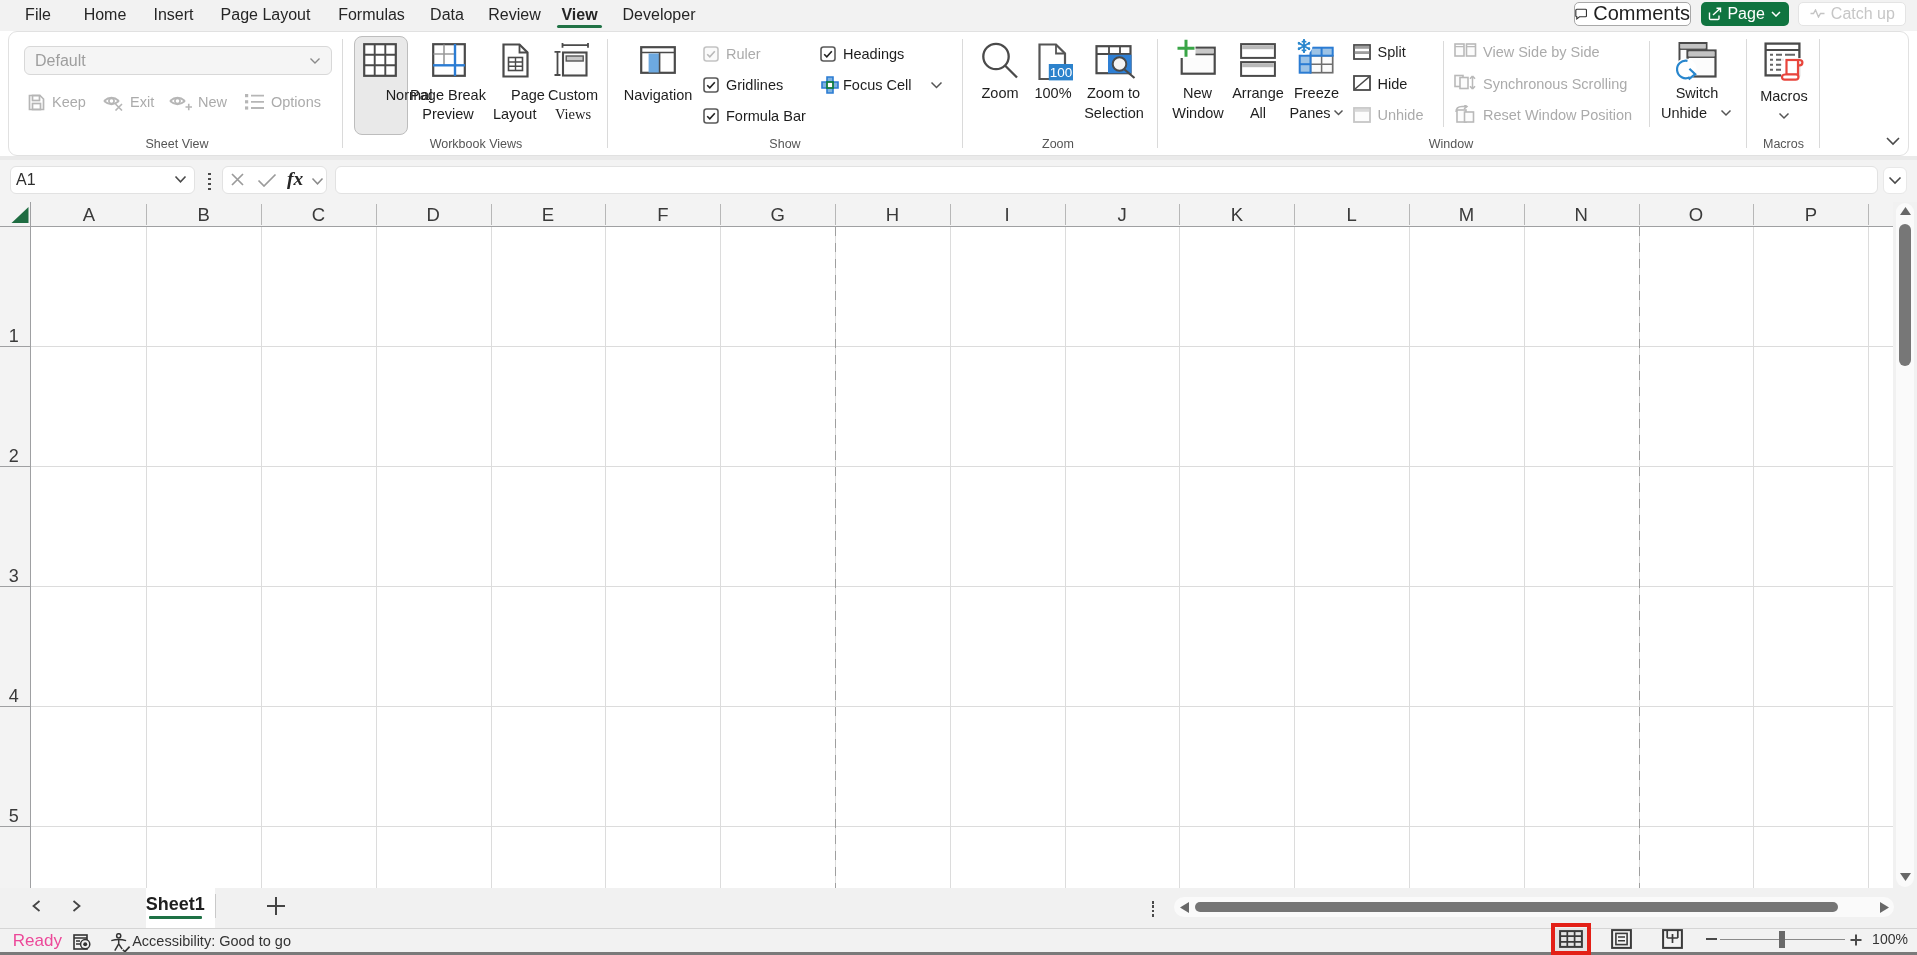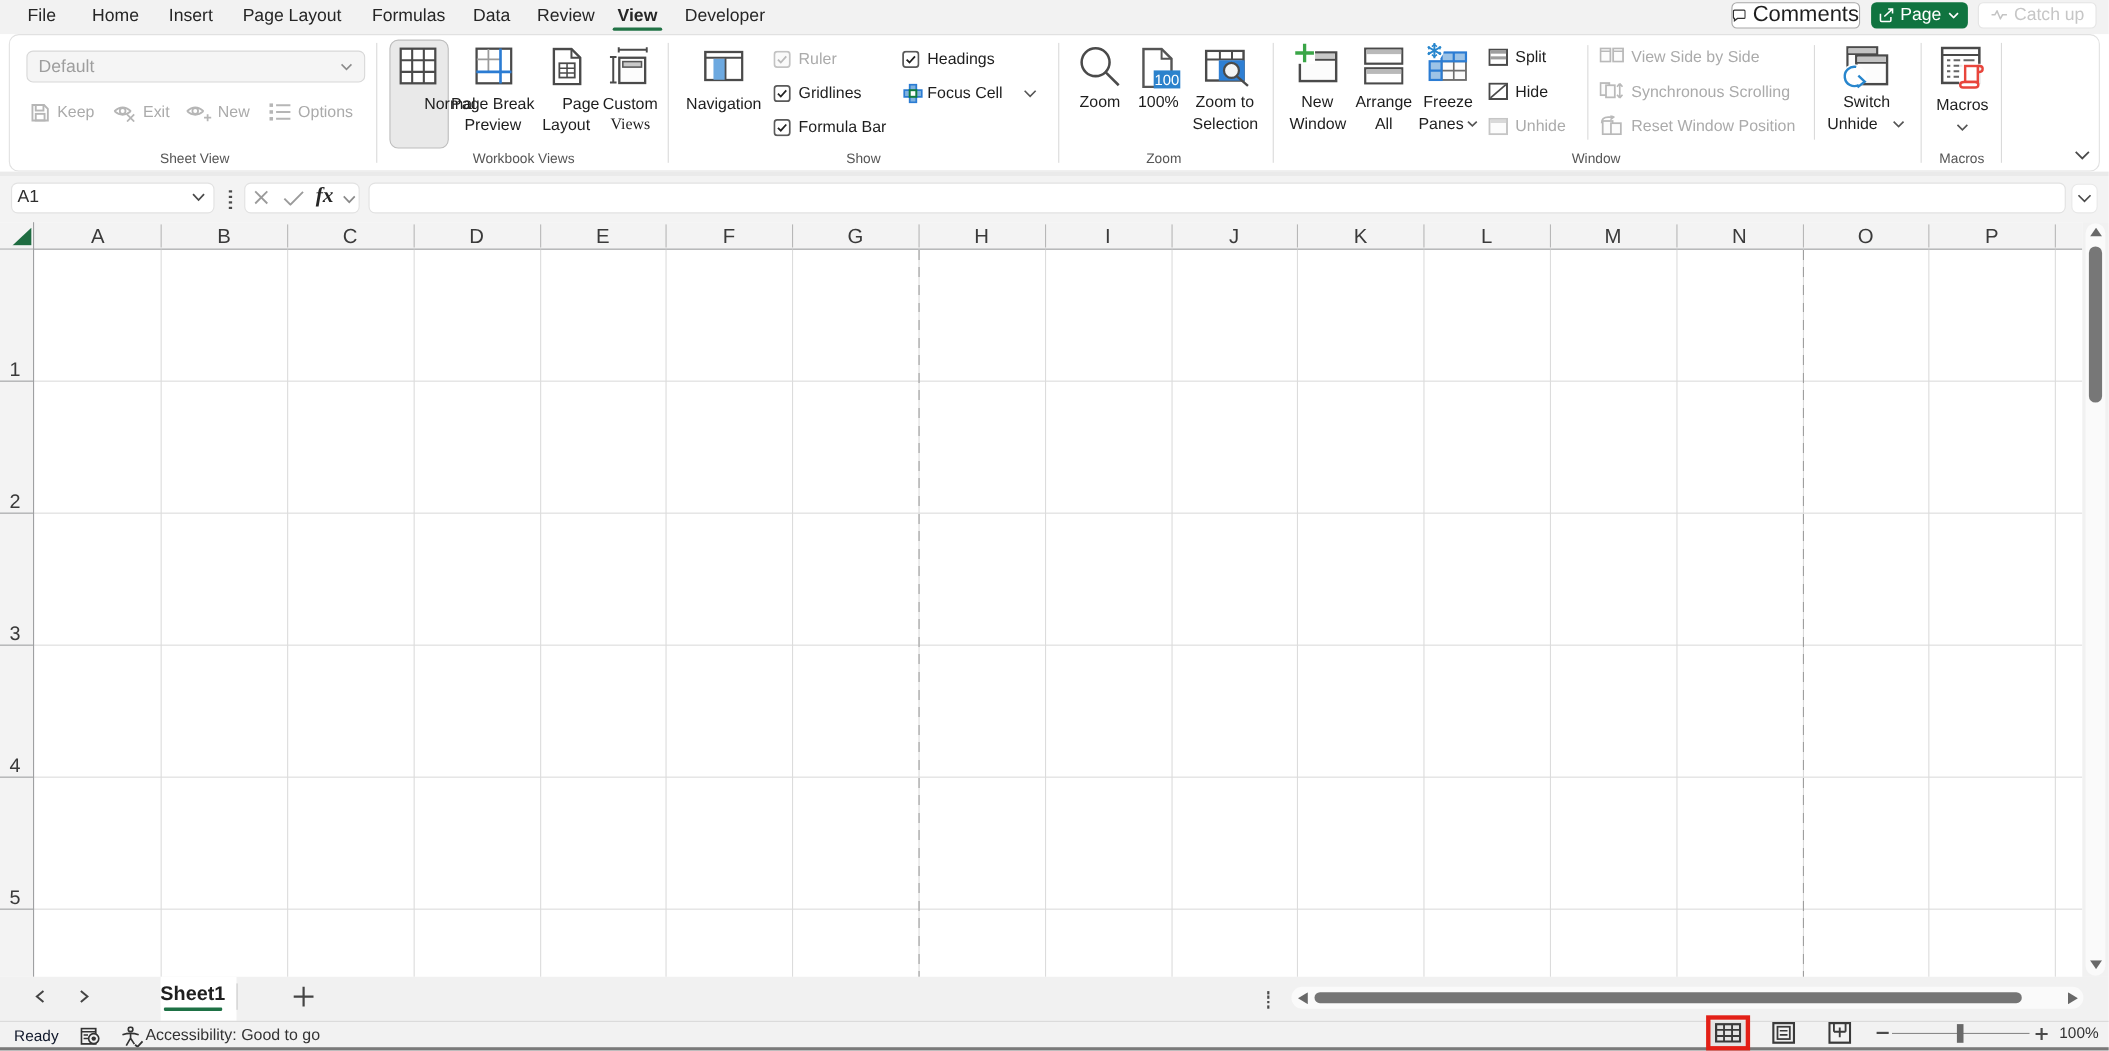--- a/index.html
+++ b/index.html
@@ -412,21 +412,21 @@
 <svg class="a" style="left:1179.5px;top:901.5px;" width="9" height="11" viewBox="0 0 9 11">
     <path d="M9 0 L0 5.5 L9 11 Z" fill="#686868"></path>
   </svg>
 <div class="a" style="left:1195.3px;top:901.5px;width:643px;height:10px;background:#757575;border-radius:5px;"></div>
 <svg class="a" style="left:1880px;top:901.5px;" width="9" height="11" viewBox="0 0 9 11">
     <path d="M0 0 L9 5.5 L0 11 Z" fill="#686868"></path>
   </svg>
 <div class="a" style="left:0;top:927.5px;width:1917px;height:1px;background:#D5D5D5;"></div>
 <div class="a" style="left:0;top:928.5px;width:1917px;height:23px;background:#F2F2F2;"></div>
 <div class="a" style="left:0;top:951.5px;width:1917px;height:3.5px;background:#7a7a7a;"></div>
-<div class="a" style="left:12.8px;top:941.2px;transform:translateY(-50%);font-size:14px;color:#0f172a;">Ready</div>
+<div class="a" style="left:12.8px;top:941.2px;transform:translateY(-50%);font-size:17px;color:#ec4899;">Ready</div>
 <svg class="a" style="left:72.5px;top:933.5px;" width="19" height="16" viewBox="0 0 19 16">
     <rect x="1" y="1" width="13" height="14" fill="none" stroke="#333" stroke-width="1.6"></rect>
     <path d="M1 4 H14 M3 7 H7 M3 10 H7" stroke="#333" stroke-width="1.4"></path>
     <circle cx="12.2" cy="10.2" r="4.6" fill="#f2f2f2" stroke="#333" stroke-width="1.5"></circle>
     <circle cx="12.2" cy="10.2" r="2" fill="#333"></circle>
   </svg>
 <svg class="a" style="left:110px;top:932.5px;" width="21" height="19" viewBox="0 0 21 19">
     <circle cx="8.7" cy="2.8" r="2.1" fill="none" stroke="#333" stroke-width="1.5"></circle>
     <path d="M1.3 7.6 Q8.7 5.2 16.1 7.6" fill="none" stroke="#333" stroke-width="1.5"></path>
     <path d="M8.7 6.5 V10.8 M8.7 10.8 L4.8 17.6 M8.7 10.8 L12.2 16.2" fill="none" stroke="#333" stroke-width="1.5"></path>

